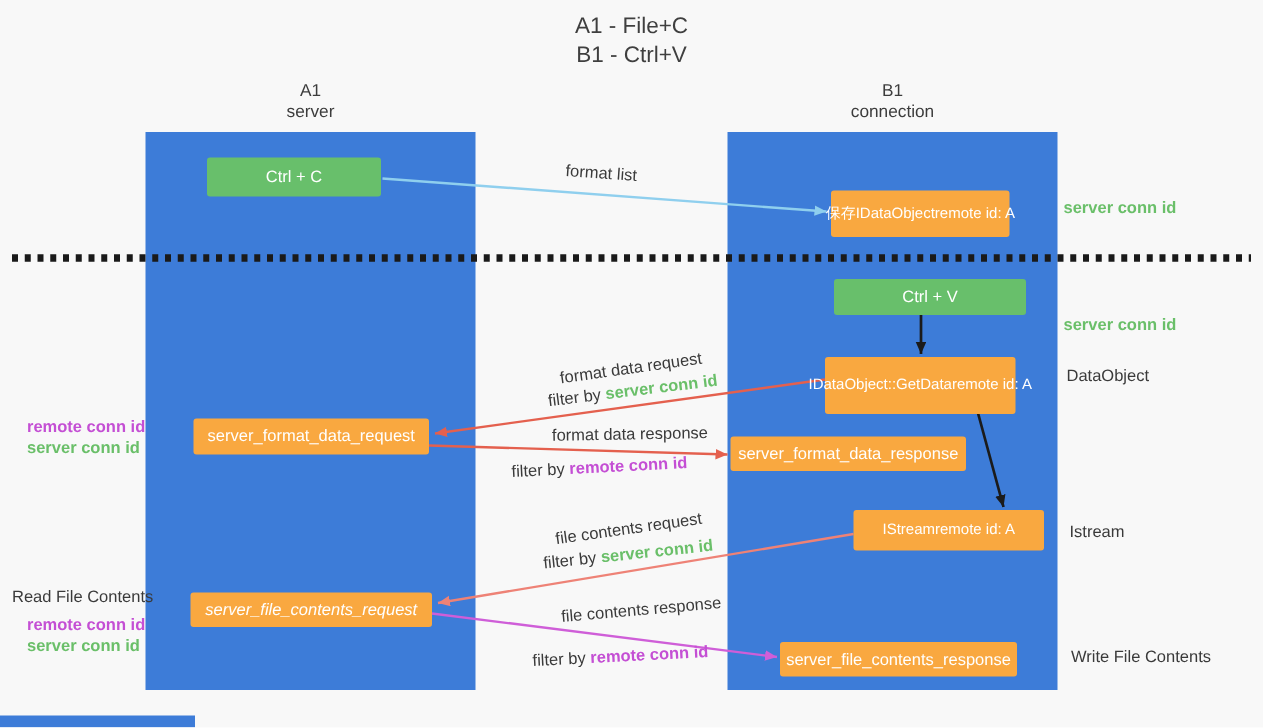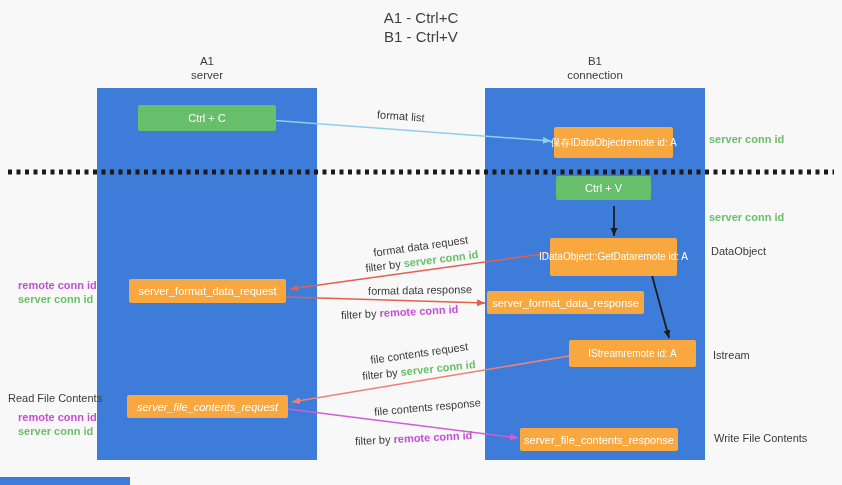--- a/index.html
+++ b/index.html
@@ -61,21 +61,21 @@
     position:absolute;left:0;top:477px;width:130px;height:8px;
     background:var(--lane-blue);z-index:4;
   }
 </style>
 </head>
 <body>
 
 <div id="canvas">
 
   <div class="title">
-    <div>A1 - Ctrl+C</div>
+    <div>A1 - File+C</div>
     <div>B1 - Ctrl+V</div>
   </div>
 
   <div class="lane-header" style="left:97px;top:54px;">
     <div>A1</div>
     <div>server</div>
   </div>
   <div class="lane-header" style="left:485px;top:54px;">
     <div>B1</div>
     <div>connection</div>
@@ -107,28 +107,28 @@
 
     <line class="a-blue" x1="255" y1="119" x2="551" y2="141" marker-end="url(#ah-blue)"></line>
     <line class="a-black" x1="614" y1="206" x2="614" y2="236" marker-end="url(#ah-black)"></line>
     <line class="a-red" x1="550" y1="253" x2="290" y2="289" marker-end="url(#ah-red)"></line>
     <line class="a-red" x1="286" y1="297" x2="485" y2="303" marker-end="url(#ah-red)"></line>
     <line class="a-black" x1="650" y1="268" x2="669" y2="338" marker-end="url(#ah-black)"></line>
     <line class="a-salmon" x1="569" y1="356" x2="292" y2="402" marker-end="url(#ah-salmon)"></line>
     <line class="a-magenta" x1="288" y1="409" x2="518" y2="438" marker-end="url(#ah-magenta)"></line>
   </svg>
 
-  <div class="box green" style="left:138px;top:105px;width:138px;height:26px;">Ctrl + C</div>
+  <div class="box green" style="left:138px;top:105px;width:116px;height:26px;">Ctrl + C</div>
 
   <div class="box orange two" style="left:554px;top:127px;width:119px;height:31px;">
     <div>保存IDataObject</div>
     <div>remote id: A</div>
   </div>
 
-  <div class="box green" style="left:556px;top:176px;width:95px;height:24px;">Ctrl + V</div>
+  <div class="box green" style="left:556px;top:186px;width:128px;height:24px;">Ctrl + V</div>
 
   <div class="box orange two" style="left:550px;top:238px;width:127px;height:38px;">
     <div>IDataObject::GetData</div>
     <div>remote id: A</div>
   </div>
 
   <div class="box orange" style="left:129px;top:279px;width:157px;height:24px;">server_format_data_request</div>
 
   <div class="box orange" style="left:487px;top:291px;width:157px;height:23px;">server_format_data_response</div>
 

